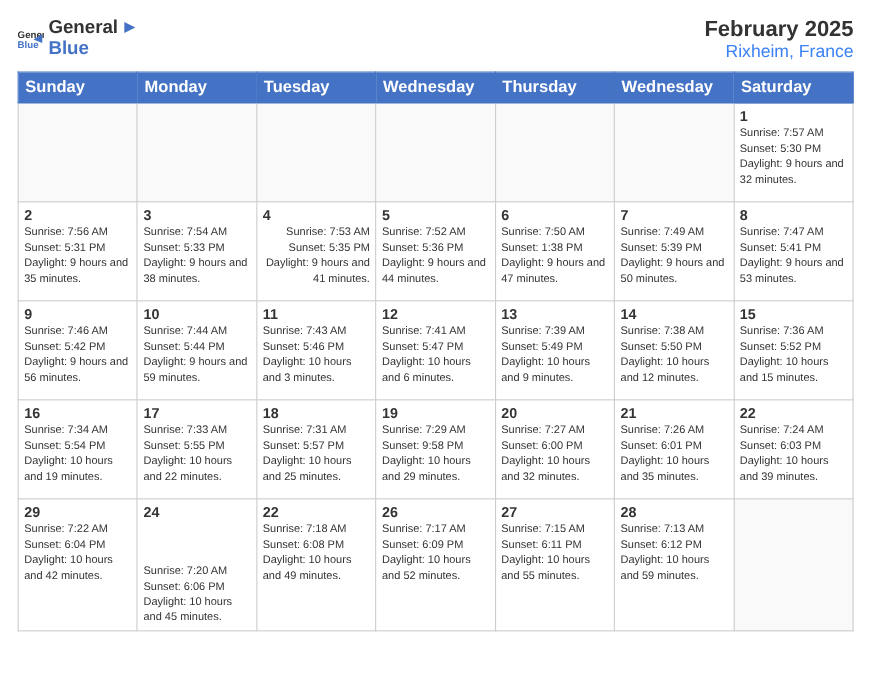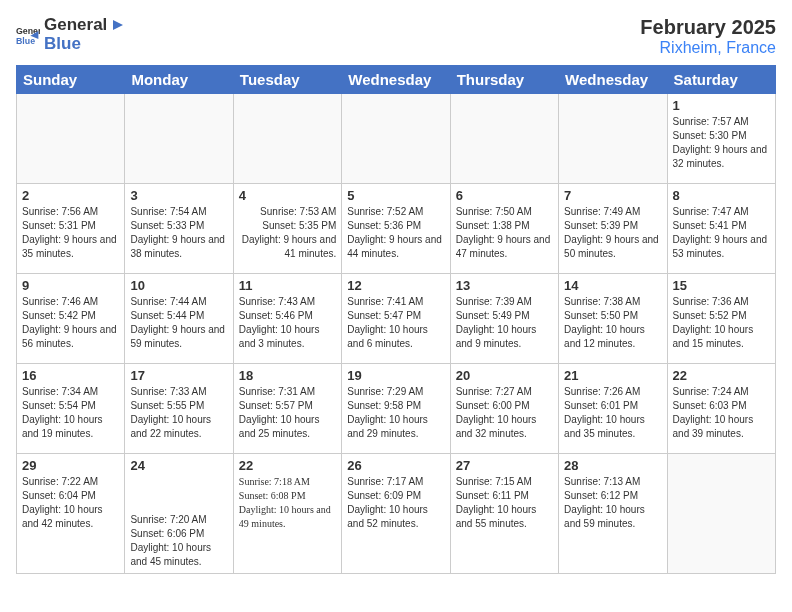--- a/index.html
+++ b/index.html
@@ -269,21 +269,21 @@
 Daylight: 10 hours and 42 minutes.</div>
         </td>
         <td>
           <span class="day-num">24</span>
           <div class="day-info" style="white-space: pre-line; margin-top: 40px;">Sunrise: 7:20 AM
 Sunset: 6:06 PM
 Daylight: 10 hours and 45 minutes.</div>
         </td>
         <td>
           <span class="day-num">22</span>
-          <div class="day-info" style="white-space: pre-line; font-family: Liberation Serif, serif;">Sunrise: 7:18 AM
+          <div class="day-info" style="white-space: pre-line;">Sunrise: 7:18 AM
 Sunset: 6:08 PM
 Daylight: 10 hours and 49 minutes.</div>
         </td>
         <td>
           <span class="day-num">26</span>
           <div class="day-info" style="white-space: pre-line;">Sunrise: 7:17 AM
 Sunset: 6:09 PM
 Daylight: 10 hours and 52 minutes.</div>
         </td>
         <td>

